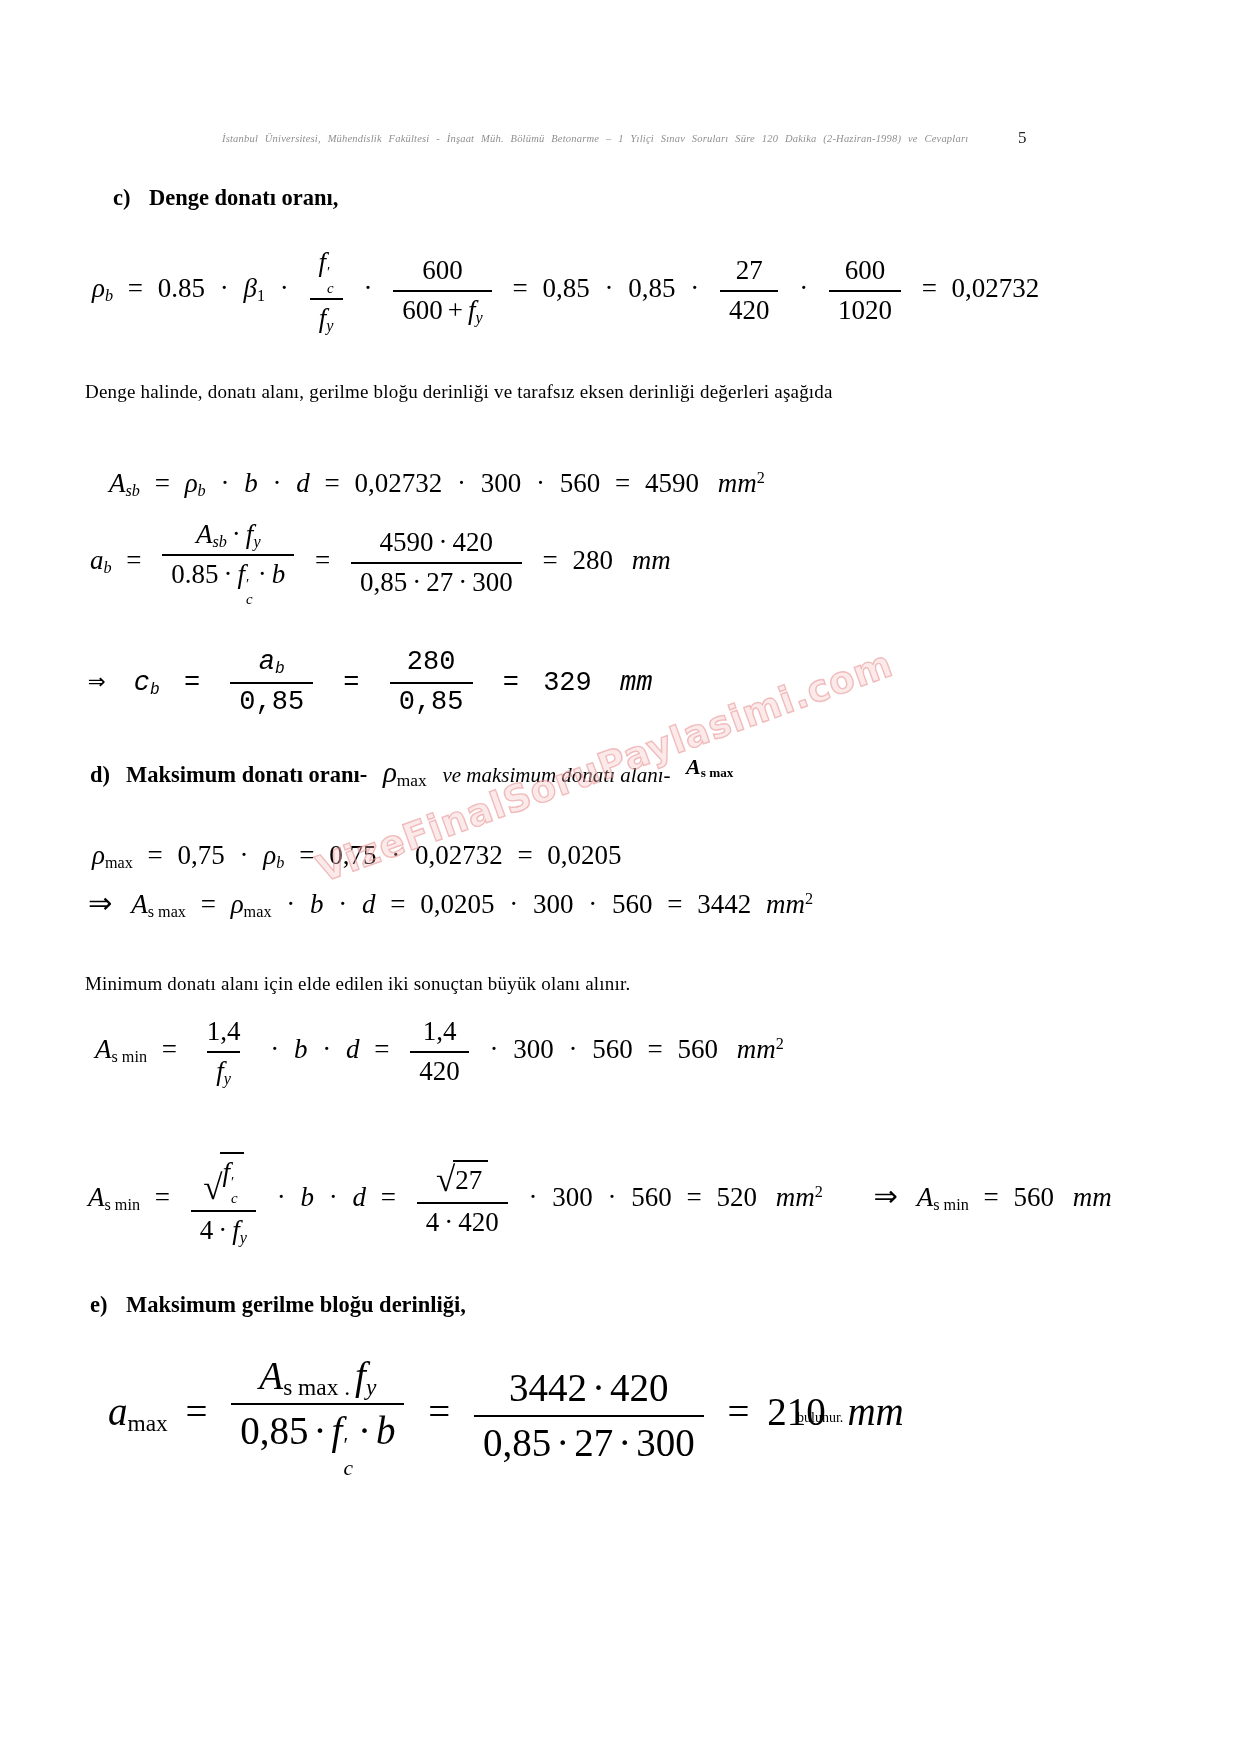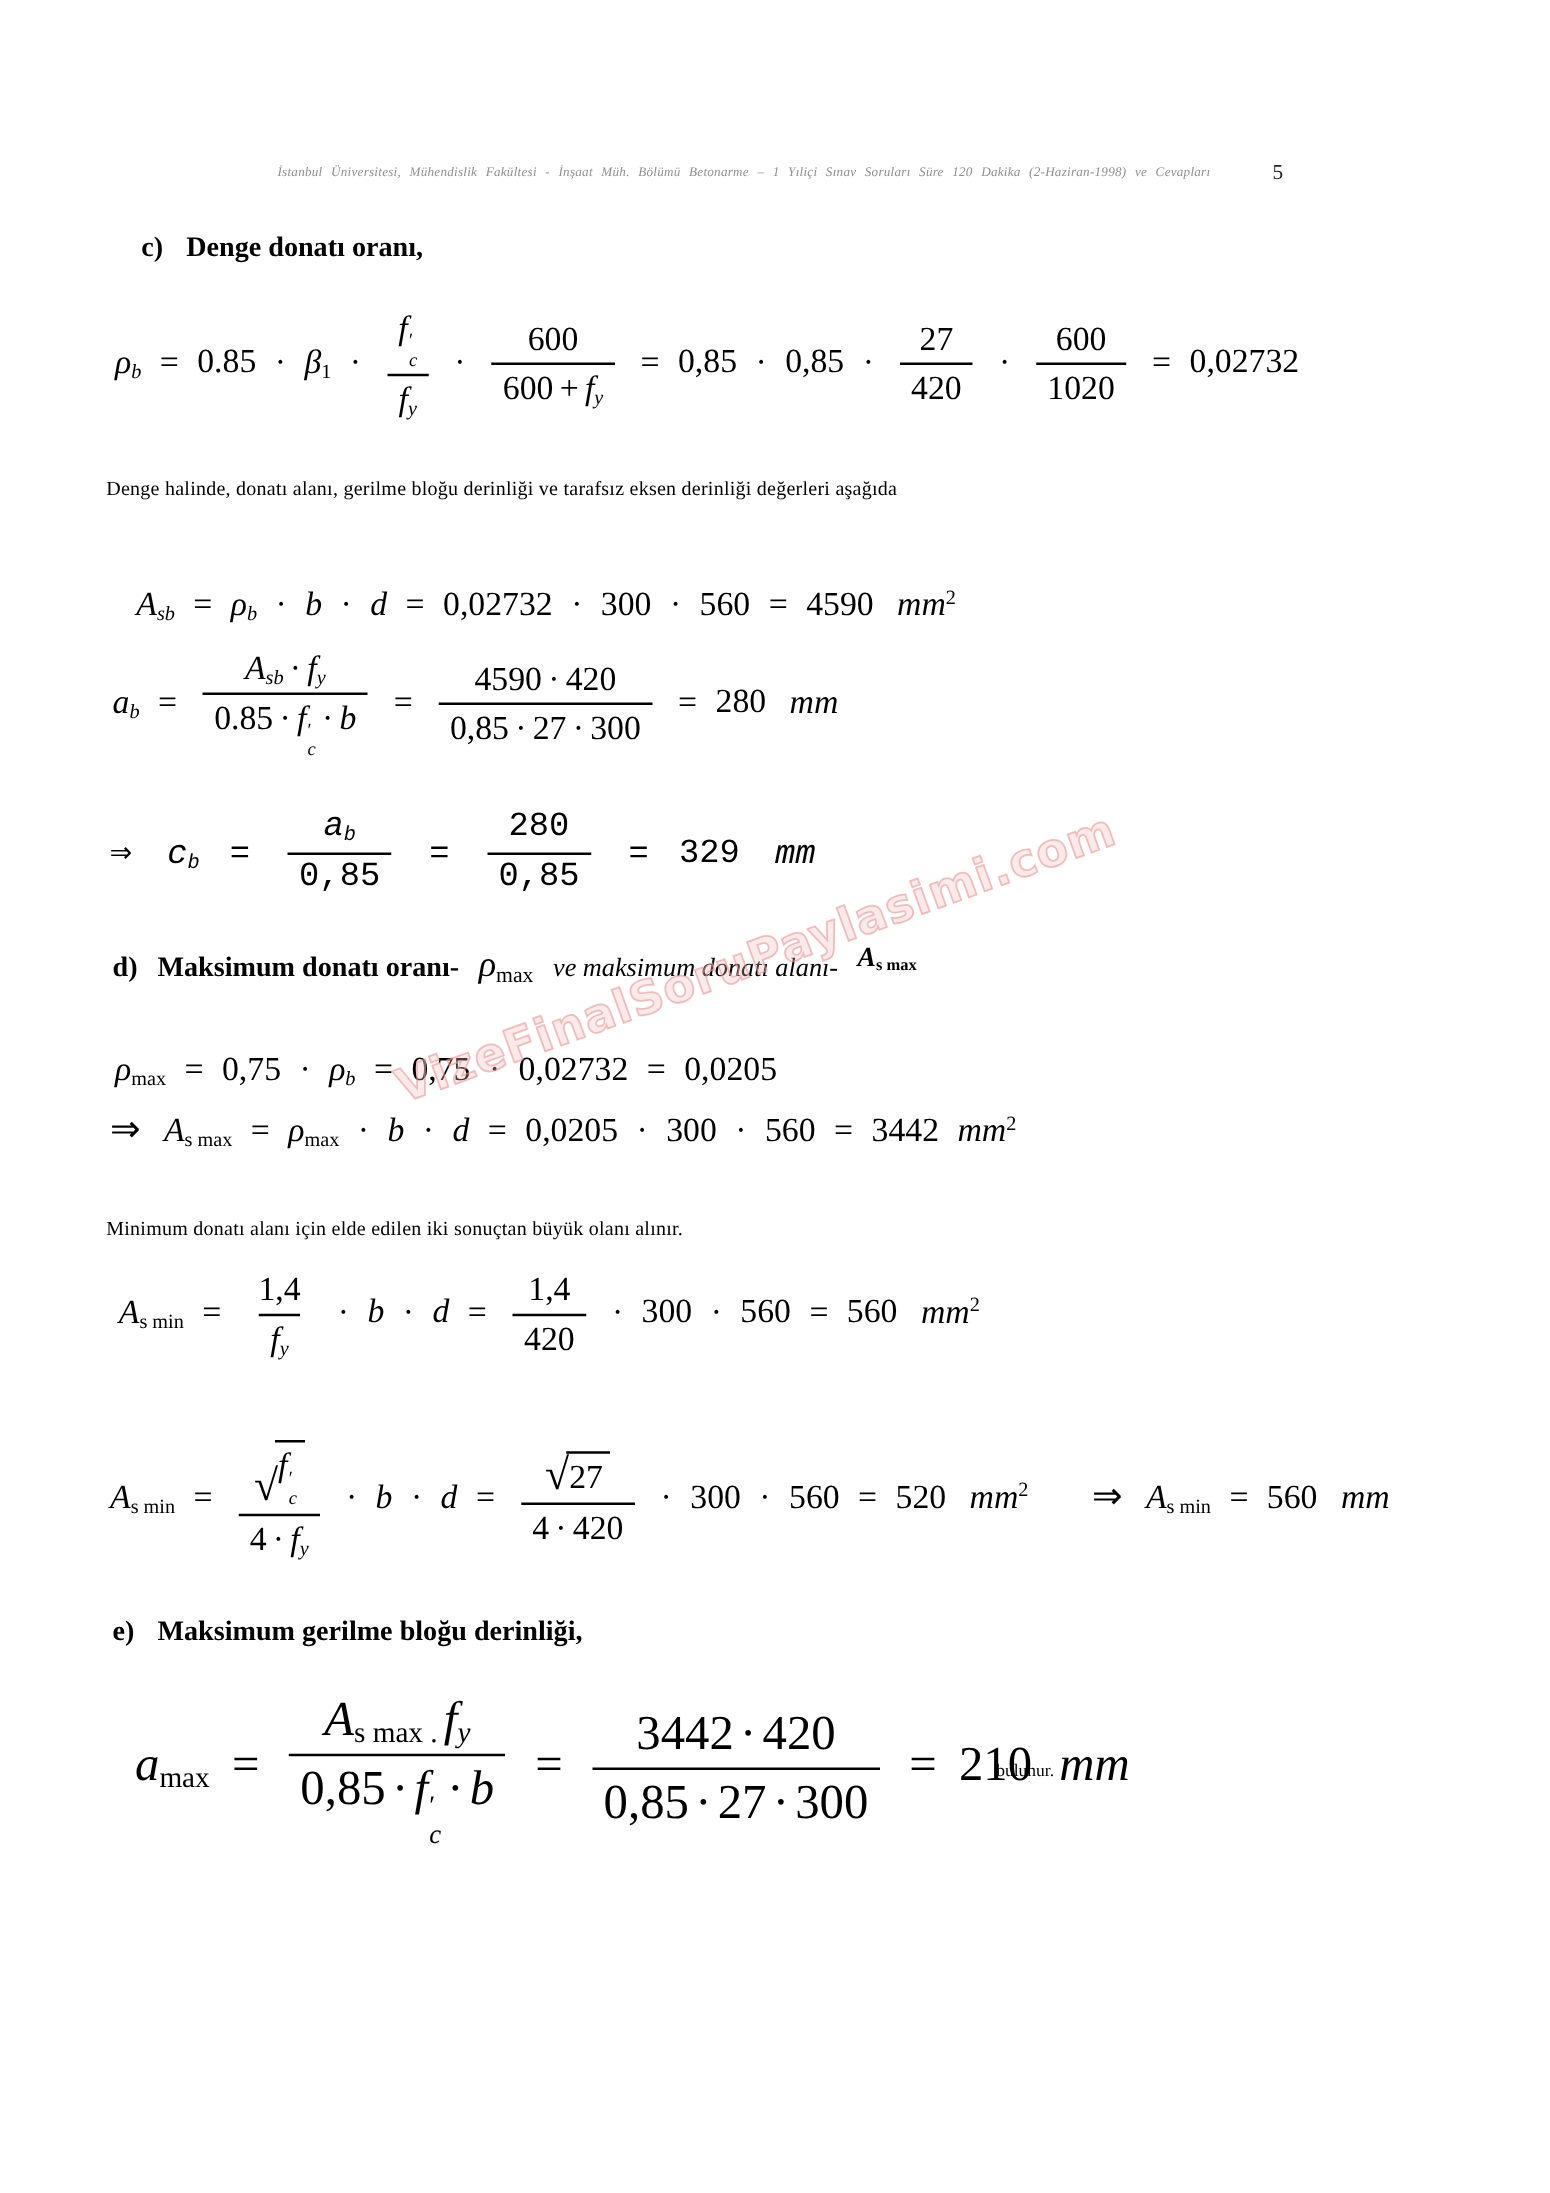--- a/index.html
+++ b/index.html
@@ -19,21 +19,21 @@
   .page-num { font-size:17px; color:#222; }
 
   
   .sec { font-size:22.5px; font-weight:bold; white-space:nowrap; }
   .sec .lbl { display:inline-block; width:36px; }
   .sec .mid { font-weight:normal; font-size:21px; margin:0 6px 0 10px;font-style:italic; }
   .math-lg { font-weight:normal; font-size:29px; }
   .math-xl { font-weight:bold; font-size:22px; position:relative; top:-8px; margin-left:4px; }
 
   
-  .para { font-size:16px; line-height:43px; letter-spacing:0.2px; }
+  .para { font-size:19px; line-height:43px; letter-spacing:0.2px; }
 
   
   .formula { font-size:27px; white-space:nowrap; }
   .formula.big { font-size:39px; }
   .it { font-style:italic; }
   .op { margin:0 8px; }
   .tight { margin:0 5px; }
   .imp { margin-right:12px; font-size:108%; font-style:normal; }
   sub { font-size:60%; vertical-align:-0.25em; line-height:0; }
   sup { font-size:60%; vertical-align:0.55em; line-height:0; }

